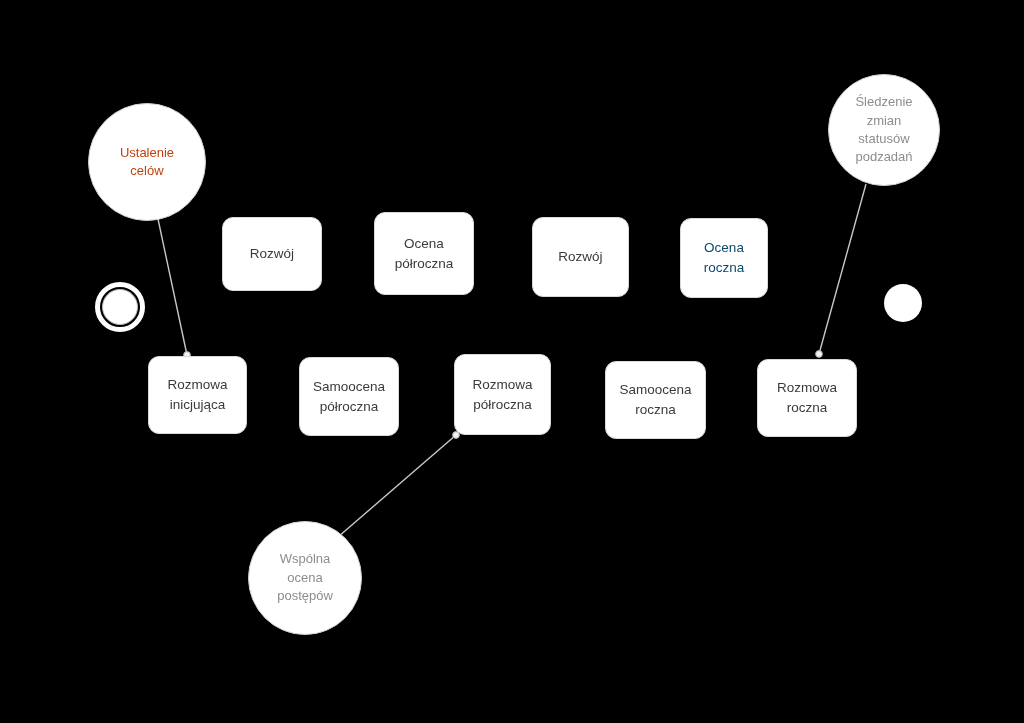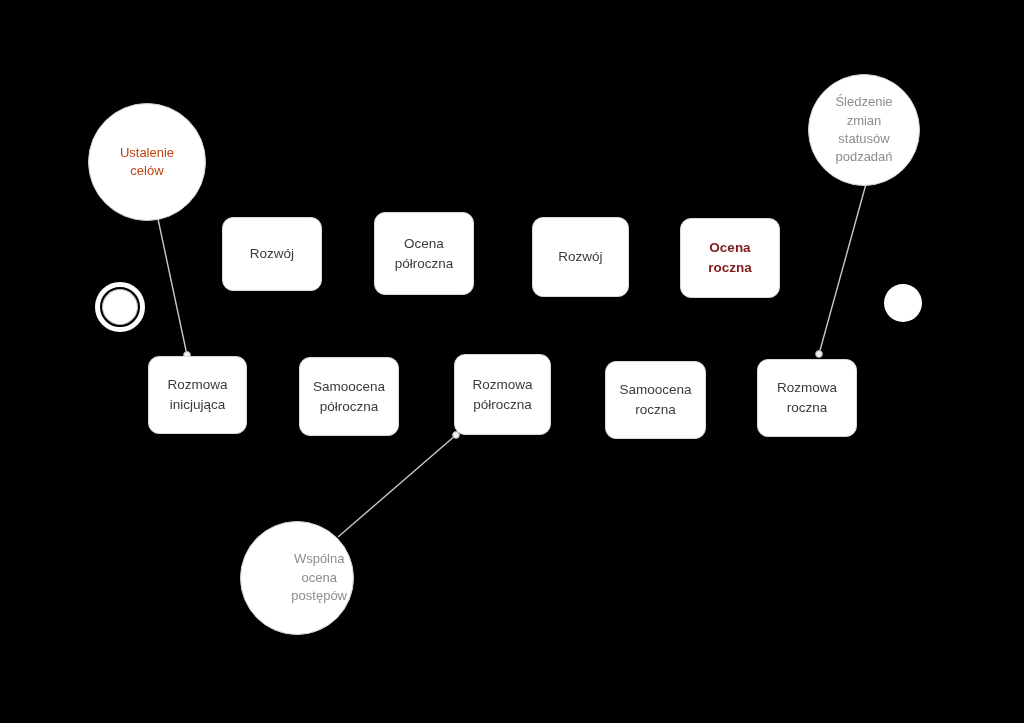--- a/index.html
+++ b/index.html
@@ -100,21 +100,21 @@
       <div class="node box" style="left: 222px; top: 217px; width: 100px; height: 74px; color: rgb(59, 59, 59); background: rgb(255, 255, 255);">
         <span class="node-label">Rozwój</span>
       </div>
       <div class="node box" style="left: 374px; top: 212px; width: 100px; height: 83px; color: rgb(59, 59, 59); background: rgb(255, 255, 255);">
         <span class="node-label">Ocena
 półroczna</span>
       </div>
       <div class="node box" style="left: 532px; top: 217px; width: 97px; height: 80px; color: rgb(59, 59, 59); background: rgb(255, 255, 255);">
         <span class="node-label">Rozwój</span>
       </div>
-      <div class="node box" style="left: 680px; top: 218px; width: 100px; height: 80px; color: #7f1d1d; background: rgb(255, 255, 255); font-weight: bold;">
+      <div class="node box" style="left: 680px; top: 218px; width: 88px; height: 80px; color: #0c4a6e; background: rgb(255, 255, 255);">
         <span class="node-label">Ocena roczna</span>
       </div>
       <div class="node box" style="left: 148px; top: 356px; width: 99px; height: 78px; color: rgb(59, 59, 59); background: rgb(255, 255, 255);">
         <span class="node-label">Rozmowa
 inicjująca</span>
       </div>
       <div class="node box" style="left: 299px; top: 357px; width: 100px; height: 79px; color: rgb(59, 59, 59); background: rgb(255, 255, 255);">
         <span class="node-label">Samoocena
 półroczna</span>
       </div>
@@ -127,27 +127,27 @@
 roczna</span>
       </div>
       <div class="node box" style="left: 757px; top: 359px; width: 100px; height: 78px; color: rgb(59, 59, 59); background: rgb(255, 255, 255);">
         <span class="node-label">Rozmowa
 roczna</span>
       </div>
       <div class="node circle" style="left: 88px; top: 103px; width: 118px; height: 118px; color: #c2410c;">
         <span class="node-label">Ustalenie
 celów</span>
       </div>
-      <div class="node circle" style="left: 808px; top: 74px; width: 112px; height: 112px; color: rgb(141, 141, 141);">
+      <div class="node circle" style="left: 828px; top: 74px; width: 112px; height: 112px; color: rgb(141, 141, 141);">
         <span class="node-label">Śledzenie
 zmian
 statusów
 podzadań</span>
       </div>
-      <div class="node circle" style="left: 240px; top: 521px; width: 114px; height: 114px; color: rgb(141, 141, 141); justify-content: flex-end;">
+      <div class="node circle" style="left: 248px; top: 521px; width: 114px; height: 114px; color: rgb(141, 141, 141);">
         <span class="node-label">Wspólna
 ocena
 postępów</span>
       </div>
       <div class="node circle-ring" style="left: 95px; top: 282px; width: 50px; height: 50px; background: transparent;"></div>
       <div class="node circle-plain" style="left: 884px; top: 284px; width: 38px; height: 38px;"></div>
     </div>
 
 </div>
 

